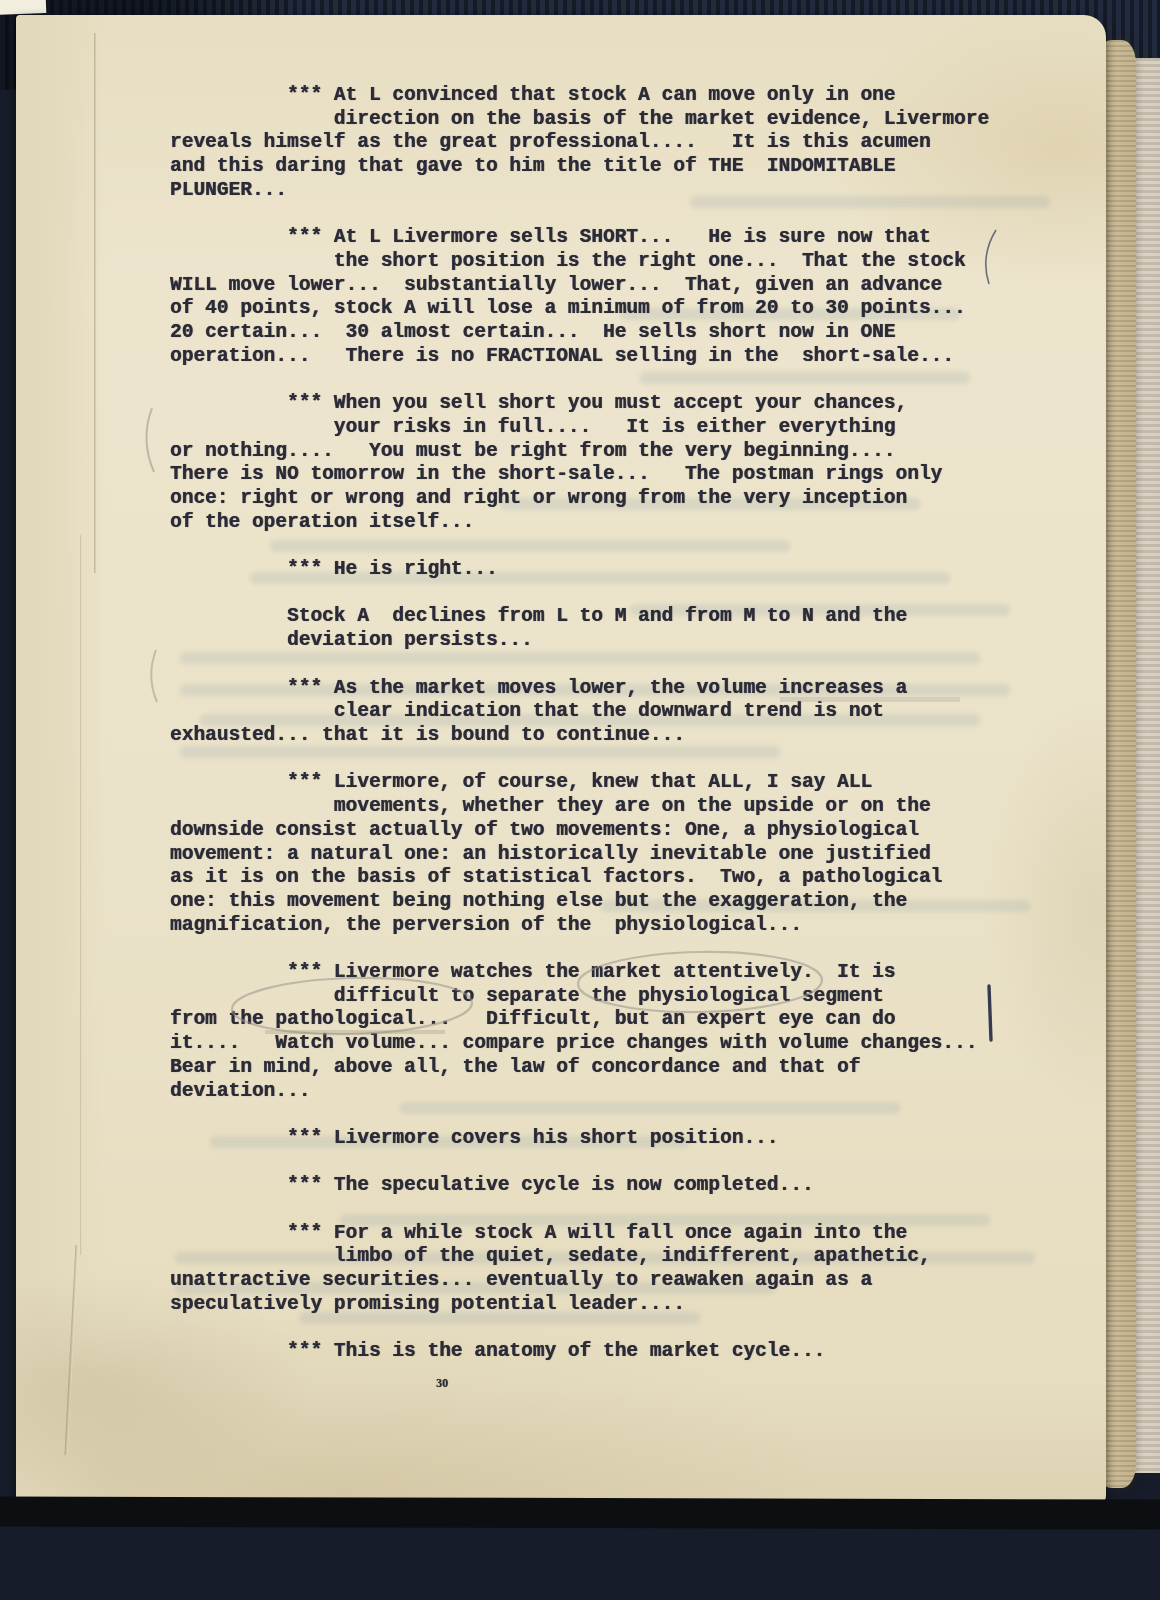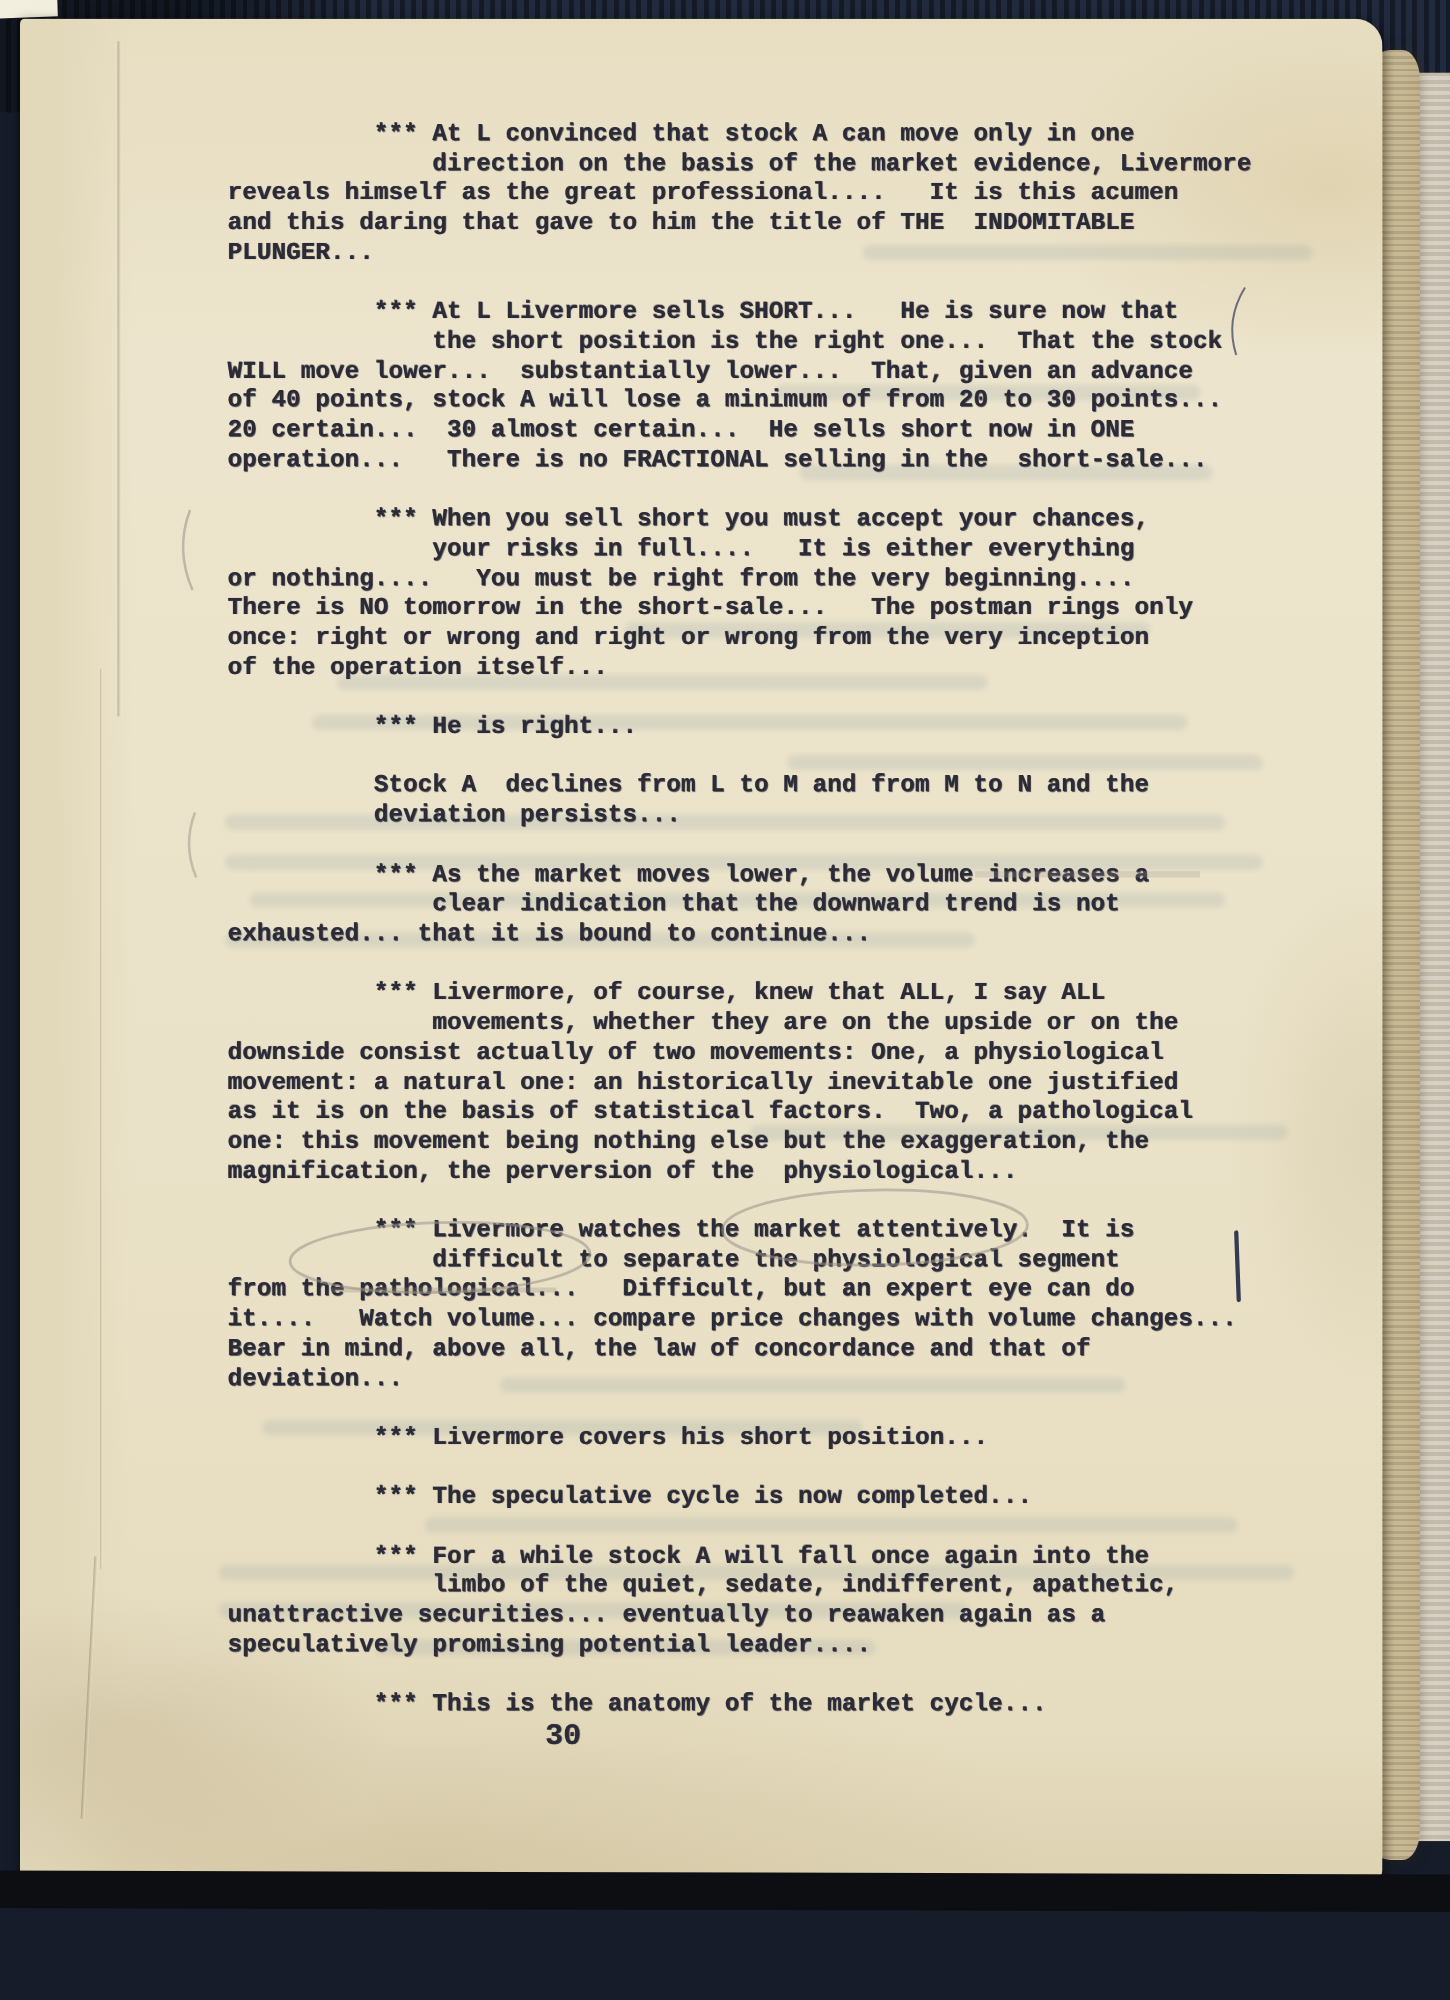--- a/index.html
+++ b/index.html
@@ -52,30 +52,30 @@
   
   .crease{position:absolute;background:linear-gradient(90deg,rgba(110,95,60,.38),rgba(255,255,250,.25));}
   .crease.c1{left:78px;top:18px;width:3px;height:540px;}
   .crease.c2{left:64px;top:520px;width:2px;height:720px;opacity:.7;}
   .crease.c3{left:54px;top:1230px;width:3px;height:210px;transform:rotate(3deg);}
   
   .ghost{position:absolute;height:12px;border-radius:6px;
          background:rgba(118,145,158,.16);filter:blur(2px);}
   
   pre.typed{
-    position:absolute;left:170px;top:84px;margin:12px;
+    position:absolute;left:170px;top:84px;margin:0;
     font-family:"Liberation Mono", monospace;font-weight:bold;
     font-size:19.5px;line-height:23.7px;white-space:pre;
     color:#2b2b38;
     text-shadow:0.5px 0.4px 0.7px rgba(35,35,52,.75), -0.3px -0.2px 0.5px rgba(35,35,52,.35);
   }
   .pagenum{
     position:absolute;left:436px;top:1376px;
-    font-family:Liberation Mono, monospace;font-weight:bold;
-    font-size:24px;color:#2b2b38;
+    font-family:Liberation Serif, serif;font-weight:bold;
+    font-size:12px;color:#2b2b38;
     text-shadow:0.5px 0.4px 0.7px rgba(35,35,52,.7);
   }
   
   svg.marks{position:absolute;left:0;top:0;pointer-events:none;}
   
   .gap-band{
     position:absolute;left:0;top:1498px;width:1164px;height:30px;
     background:#0c0e11;transform:rotate(.15deg);
   }
   .pink-surface{

